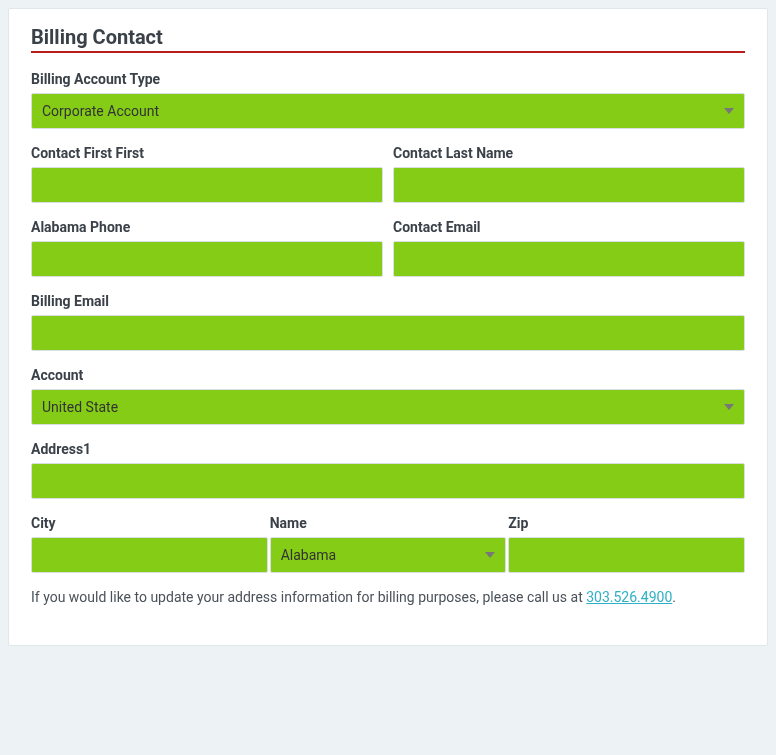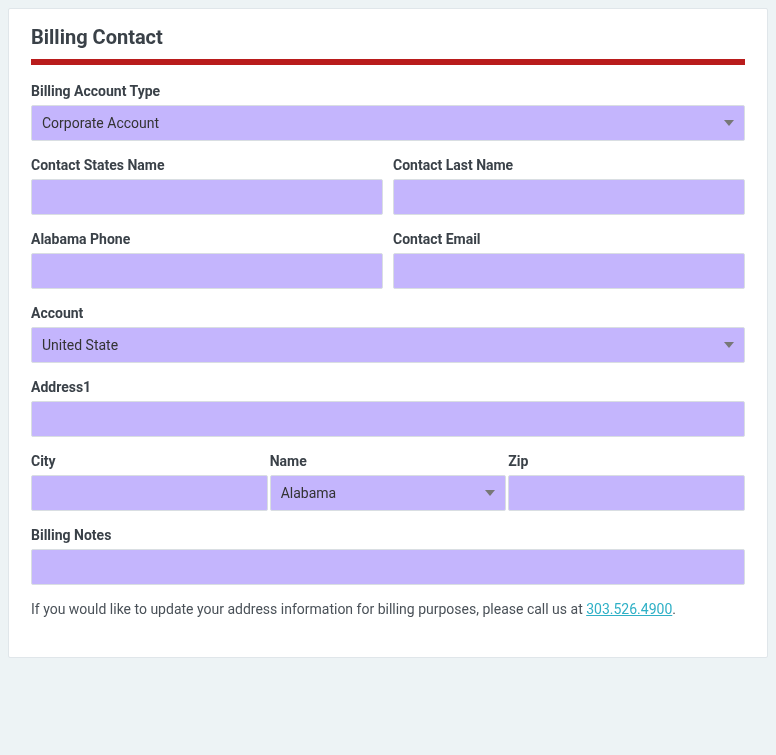--- a/index.html
+++ b/index.html
@@ -16,23 +16,23 @@
     .panel {
       background: #ffffff;
       border: 1px solid #e0e6ea;
       border-radius: 2px;
       padding: 16px 22px 22px 22px;
     }
     .section-title {
       font-size: 20px;
       font-weight: 700;
       color: #3a4148;
-      padding-bottom: 10px;
+      padding-bottom: 2px;
       margin-bottom: 18px;
-      border-bottom: 6px solid #b91c1c;
+      border-bottom: 2px solid #b91c1c;
     }
     .form-row {
       display: flex;
       gap: 10px;
       margin-bottom: 16px;
     }
     .form-row-3 {
       display: flex;
       gap: 2px;
       margin-bottom: 16px;
@@ -52,21 +52,21 @@
       margin-bottom: 6px;
     }
     input[type="text"], .select-wrap {
       width: 100%;
       height: 36px;
       border: 1px solid #d9dee2;
       border-radius: 2px;
       padding: 12px 10px;
       font-size: 14px;
       color: #333;
-      background: #c4b5fd;
+      background: #84cc16;
     }
     .select-wrap {
       position: relative;
       display: flex;
       align-items: center;
       padding-right: 30px;
     }
     .select-wrap .value {
       font-size: 14px;
       color: #333;
@@ -108,40 +108,46 @@
           <svg width="10" height="6" viewBox="0 0 10 6">
               <path d="M0 0 L5 6 L10 0 Z" fill="#777"></path>
             </svg>
         </span>
       </div>
     </div>
   </div>
 
   <div class="form-row">
     <div class="form-group">
-      <label>Contact States Name</label>
+      <label>Contact First First</label>
       <input type="text" value="" style="">
     </div>
     <div class="form-group">
       <label>Contact Last Name</label>
       <input type="text" value="" style="">
     </div>
   </div>
 
   <div class="form-row">
     <div class="form-group">
       <label>Alabama Phone</label>
       <input type="text" value="" style="">
     </div>
     <div class="form-group">
       <label>Contact Email</label>
       <input type="text" value="" style="">
     </div>
   </div>
 
+  <div class="form-row">
+    <div class="form-group full">
+      <label>Billing Email</label>
+      <input type="text" value="" style="">
+    </div>
+  </div>
 
   <div class="form-row">
     <div class="form-group full">
       <label>Account</label>
       <div class="select-wrap">
         <span class="value">United State</span>
         <span class="chevron">
           <svg width="10" height="6" viewBox="0 0 10 6">
               <path d="M0 0 L5 6 L10 0 Z" fill="#777"></path>
             </svg>
@@ -173,24 +179,18 @@
             </svg>
         </span>
       </div>
     </div>
     <div class="form-group">
       <label>Zip</label>
       <input type="text" value="" style="">
     </div>
   </div>
 
-  <div class="form-row">
-    <div class="form-group full">
-      <label>Billing Notes</label>
-      <input type="text" value="" style="">
-    </div>
-  </div>
 
   <p class="hint">
     <span>If you would like to update your address information for billing purposes, please call us at </span><a href="#">303.526.4900</a><span>.</span>
   </p>
 
 </div>
 
 </body></html>

